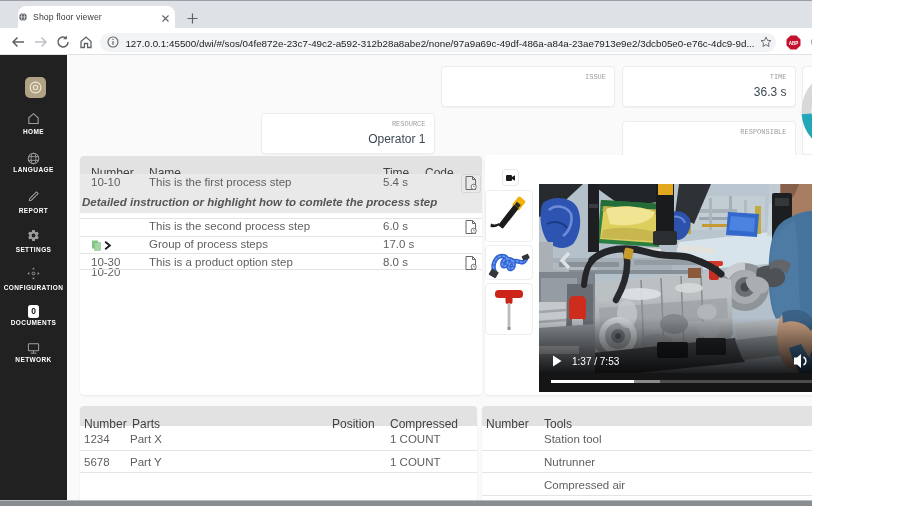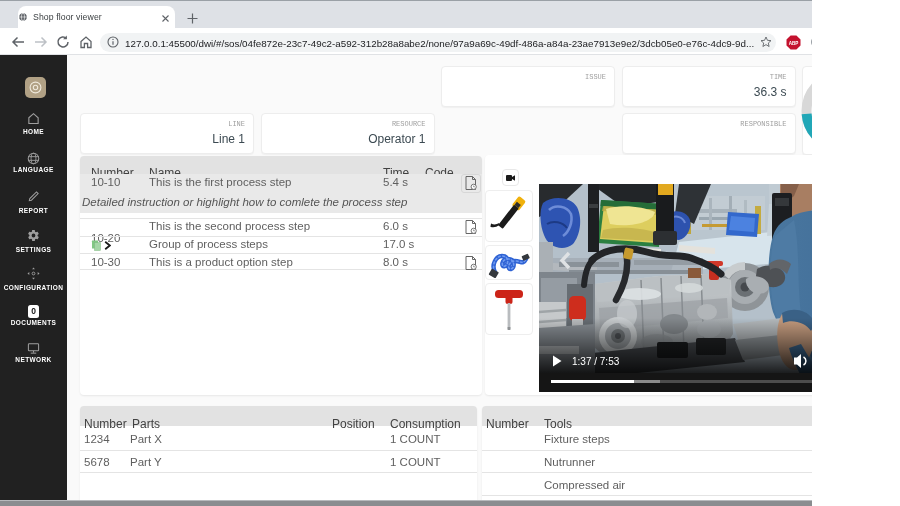--- a/index.html
+++ b/index.html
@@ -7,21 +7,21 @@
   body { font-family:"Liberation Sans", sans-serif; }
   .abs { position:absolute; }
   #page { position:relative; width:812px; height:506px; background:#fff; overflow:hidden; }
 
   
   #tabbar { left:0; top:0; width:900px; height:28px; background:#dee1e6; border-top:1px solid #9aa0a6; }
   #tab { left:18px; top:6px; width:157px; height:22px; background:#fff; border-radius:8px 8px 0 0; }
   #tabtitle { left:33px; top:12px; font-size:8.7px; color:#3c4043; letter-spacing:.1px; }
   #navbar { left:0; top:28px; width:900px; height:27px; background:#fff; border-bottom:1px solid #e0e2e5; }
   #omnibox { left:100px; top:33px; width:676px; height:18.5px; background:#f1f3f4; border-radius:9.5px; }
-  #url { left:125px; top:38px; font-size:9.8px; color:#202124; white-space:nowrap; width:630px; overflow:hidden; }
+  #url { left:125px; top:38px; font-size:9.8px; color:#202124; white-space:nowrap; width:630px; overflow:hidden;text-align:center; }
 
   
   #sidebar { left:0; top:55px; width:67px; height:445px; background:#212121; }
   .sideitem { position:absolute; left:0; width:67px; text-align:center; color:#fff; font-size:6.5px; font-weight:bold; letter-spacing:.4px; }
 
   
   #main { left:67px; top:55px; width:833px; height:445px; background:#fafafa; }
   .card { position:absolute; background:#fff; border:1px solid #ededed; border-radius:4px; box-shadow:0 1px 1px rgba(0,0,0,0.04); }
   .cardlabel { position:absolute; right:8px; top:6px; font-family:"Liberation Mono",monospace; font-size:7px; color:#9e9e9e; letter-spacing:0px; }
   .cardvalue { position:absolute; right:8px; top:17.5px; font-size:12px; color:#3c4a52; }
@@ -167,29 +167,25 @@
 
   <div class="abs" id="main"></div>
 
   <div class="card" style="left:441px;top:66px;width:174px;height:41px;">
     <div class="cardlabel">ISSUE</div>
   </div>
   <div class="card" style="left:621.5px;top:66px;width:174px;height:41px;">
     <div class="cardlabel">TIME</div>
       <div class="cardvalue">36.3 s</div>
   </div>
-  <div class="card" style="left:80px;top:113px;width:174px;height:41px;">
-    <div class="cardlabel">LINE</div>
-      <div class="cardvalue">Line 1</div>
-  </div>
   <div class="card" style="left:260.5px;top:113px;width:174px;height:41px;">
     <div class="cardlabel">RESOURCE</div>
       <div class="cardvalue">Operator 1</div>
   </div>
-  <div class="card" style="left:621.5px;top:113px;width:174px;height:41px;">
+  <div class="card" style="left:621.5px;top:121px;width:174px;height:41px;">
     <div class="cardlabel">RESPONSIBLE</div>
   </div>
 
   <div class="card" style="left:801.5px;top:66px;width:83px;height:89px;"></div>
   <svg class="abs" style="left:801px;top:69px" width="84" height="84" viewBox="0 0 84 84">
     <circle cx="42" cy="42" r="36.5" fill="none" stroke="#d8d8d8" stroke-width="10"></circle>
     <circle cx="42" cy="42" r="36.5" fill="none" stroke="#21a7b7" stroke-width="10" stroke-dasharray="168.8 229.3" transform="rotate(-90 42 42)"></circle>
     <text x="42" y="48" font-size="15.5" fill="#000" text-anchor="middle" font-family="Liberation Sans">33.1 s</text>
   </svg>
 
@@ -197,24 +193,24 @@
   <div class="abs" style="left:80px;top:156px;width:401.5px;height:17.5px;background:#e2e2e2;border-radius:4px 4px 0 0;"></div>
   <div class="abs th" style="left:91px;top:158.5px;">Number</div>
   <div class="abs th" style="left:149px;top:158.5px;">Name</div>
   <div class="abs th" style="left:383px;top:158.5px;">Time</div>
   <div class="abs th" style="left:425px;top:158.5px;">Code</div>
 
   <div class="abs" style="left:80px;top:173.5px;width:401.5px;height:39.5px;background:#e9e9e9;"></div>
   <div class="abs td" style="left:91px;top:176px;">10-10</div>
   <div class="abs td" style="left:149px;top:176px;">This is the first process step</div>
   <div class="abs td" style="left:383px;top:176px;">5.4 s</div>
-  <div class="abs td" style="left:82px;top:196px;font-style:italic;color:#555;">Detailed instruction or highlight how to comlete the process step</div>
+  <div class="abs td" style="left:82px;top:196px;font-style:italic;color:#555;font-weight:bold;">Detailed instruction or highlight how to comlete the process step</div>
 
   <div class="abs" style="left:80px;top:218px;width:401.5px;height:17.5px;border-top:1px solid #e4e4e4;"></div>
-  <div class="abs td" style="left:91px;top:204px;margin-top:28px;">10-20</div>
+  <div class="abs td" style="left:91px;top:238px;margin-top:28px;">10-20</div>
   <div class="abs td" style="left:149px;top:220px;">This is the second process step</div>
   <div class="abs td" style="left:383px;top:220px;">6.0 s</div>
   <div class="abs" style="left:80px;top:235.5px;width:401.5px;height:17px;border-top:1px solid #e4e4e4;"></div>
   <div class="abs td" style="left:149px;top:238px;">Group of process steps</div>
   <div class="abs td" style="left:383px;top:238px;">17.0 s</div>
   <div class="abs" style="left:80px;top:252.5px;width:401.5px;height:17px;border-top:1px solid #e4e4e4;border-bottom:1px solid #e4e4e4;"></div>
   <div class="abs td" style="left:91px;top:255.5px;">10-30</div>
   <div class="abs td" style="left:149px;top:255.5px;">This is a product option step</div>
   <div class="abs td" style="left:383px;top:255.5px;">8.0 s</div>
 
@@ -457,35 +453,35 @@
       <path d="M1,4 L1,1 L4,1 M8,1 L11,1 L11,4 M11,8 L11,11 L8,11 M4,11 L1,11 L1,8"></path>
     </g>
     <circle cx="6" cy="6" r="1" fill="#111"></circle>
   </svg>
 
   <div class="abs" style="left:80px;top:406px;width:397px;height:94px;background:#fff;border-radius:4px 4px 0 0;box-shadow:0 1px 2px rgba(0,0,0,0.08);"></div>
   <div class="abs" style="left:80px;top:406px;width:397px;height:19.5px;background:#e2e2e2;border-radius:4px 4px 0 0;"></div>
   <div class="abs th" style="left:84px;top:410px;">Number</div>
   <div class="abs th" style="left:132px;top:410px;">Parts</div>
   <div class="abs th" style="left:332px;top:410px;">Position</div>
-  <div class="abs th" style="left:390px;top:410px;">Consumption</div>
+  <div class="abs th" style="left:390px;top:410px;">Compressed</div>
   <div class="abs td" style="left:84px;top:433px;">1234</div>
   <div class="abs td" style="left:130px;top:433px;">Part X</div>
   <div class="abs td" style="left:390px;top:433px;">1 COUNT</div>
   <div class="abs" style="left:80px;top:449.5px;width:397px;height:1px;background:#e4e4e4;"></div>
   <div class="abs td" style="left:84px;top:456px;">5678</div>
   <div class="abs td" style="left:130px;top:456px;">Part Y</div>
   <div class="abs td" style="left:390px;top:456px;">1 COUNT</div>
   <div class="abs" style="left:80px;top:472px;width:397px;height:1px;background:#e4e4e4;"></div>
 
   <div class="abs" style="left:482px;top:406px;width:411px;height:94px;background:#fff;border-radius:4px 4px 0 0;box-shadow:0 1px 2px rgba(0,0,0,0.08);"></div>
   <div class="abs" style="left:482px;top:406px;width:411px;height:19.5px;background:#e2e2e2;border-radius:4px 4px 0 0;"></div>
   <div class="abs th" style="left:486px;top:410px;">Number</div>
   <div class="abs th" style="left:544px;top:410px;">Tools</div>
-  <div class="abs td" style="left:544px;top:433px;">Fixture steps</div>
+  <div class="abs td" style="left:544px;top:433px;">Station tool</div>
   <div class="abs" style="left:482px;top:449.5px;width:411px;height:1px;background:#e4e4e4;"></div>
   <div class="abs td" style="left:544px;top:456px;">Nutrunner</div>
   <div class="abs" style="left:482px;top:472px;width:411px;height:1px;background:#e4e4e4;"></div>
   <div class="abs td" style="left:544px;top:479px;">Compressed air</div>
   <div class="abs" style="left:482px;top:494.5px;width:411px;height:1px;background:#e4e4e4;"></div>
 
   <div class="abs" id="bottombar"></div>
 
 </div>
 

